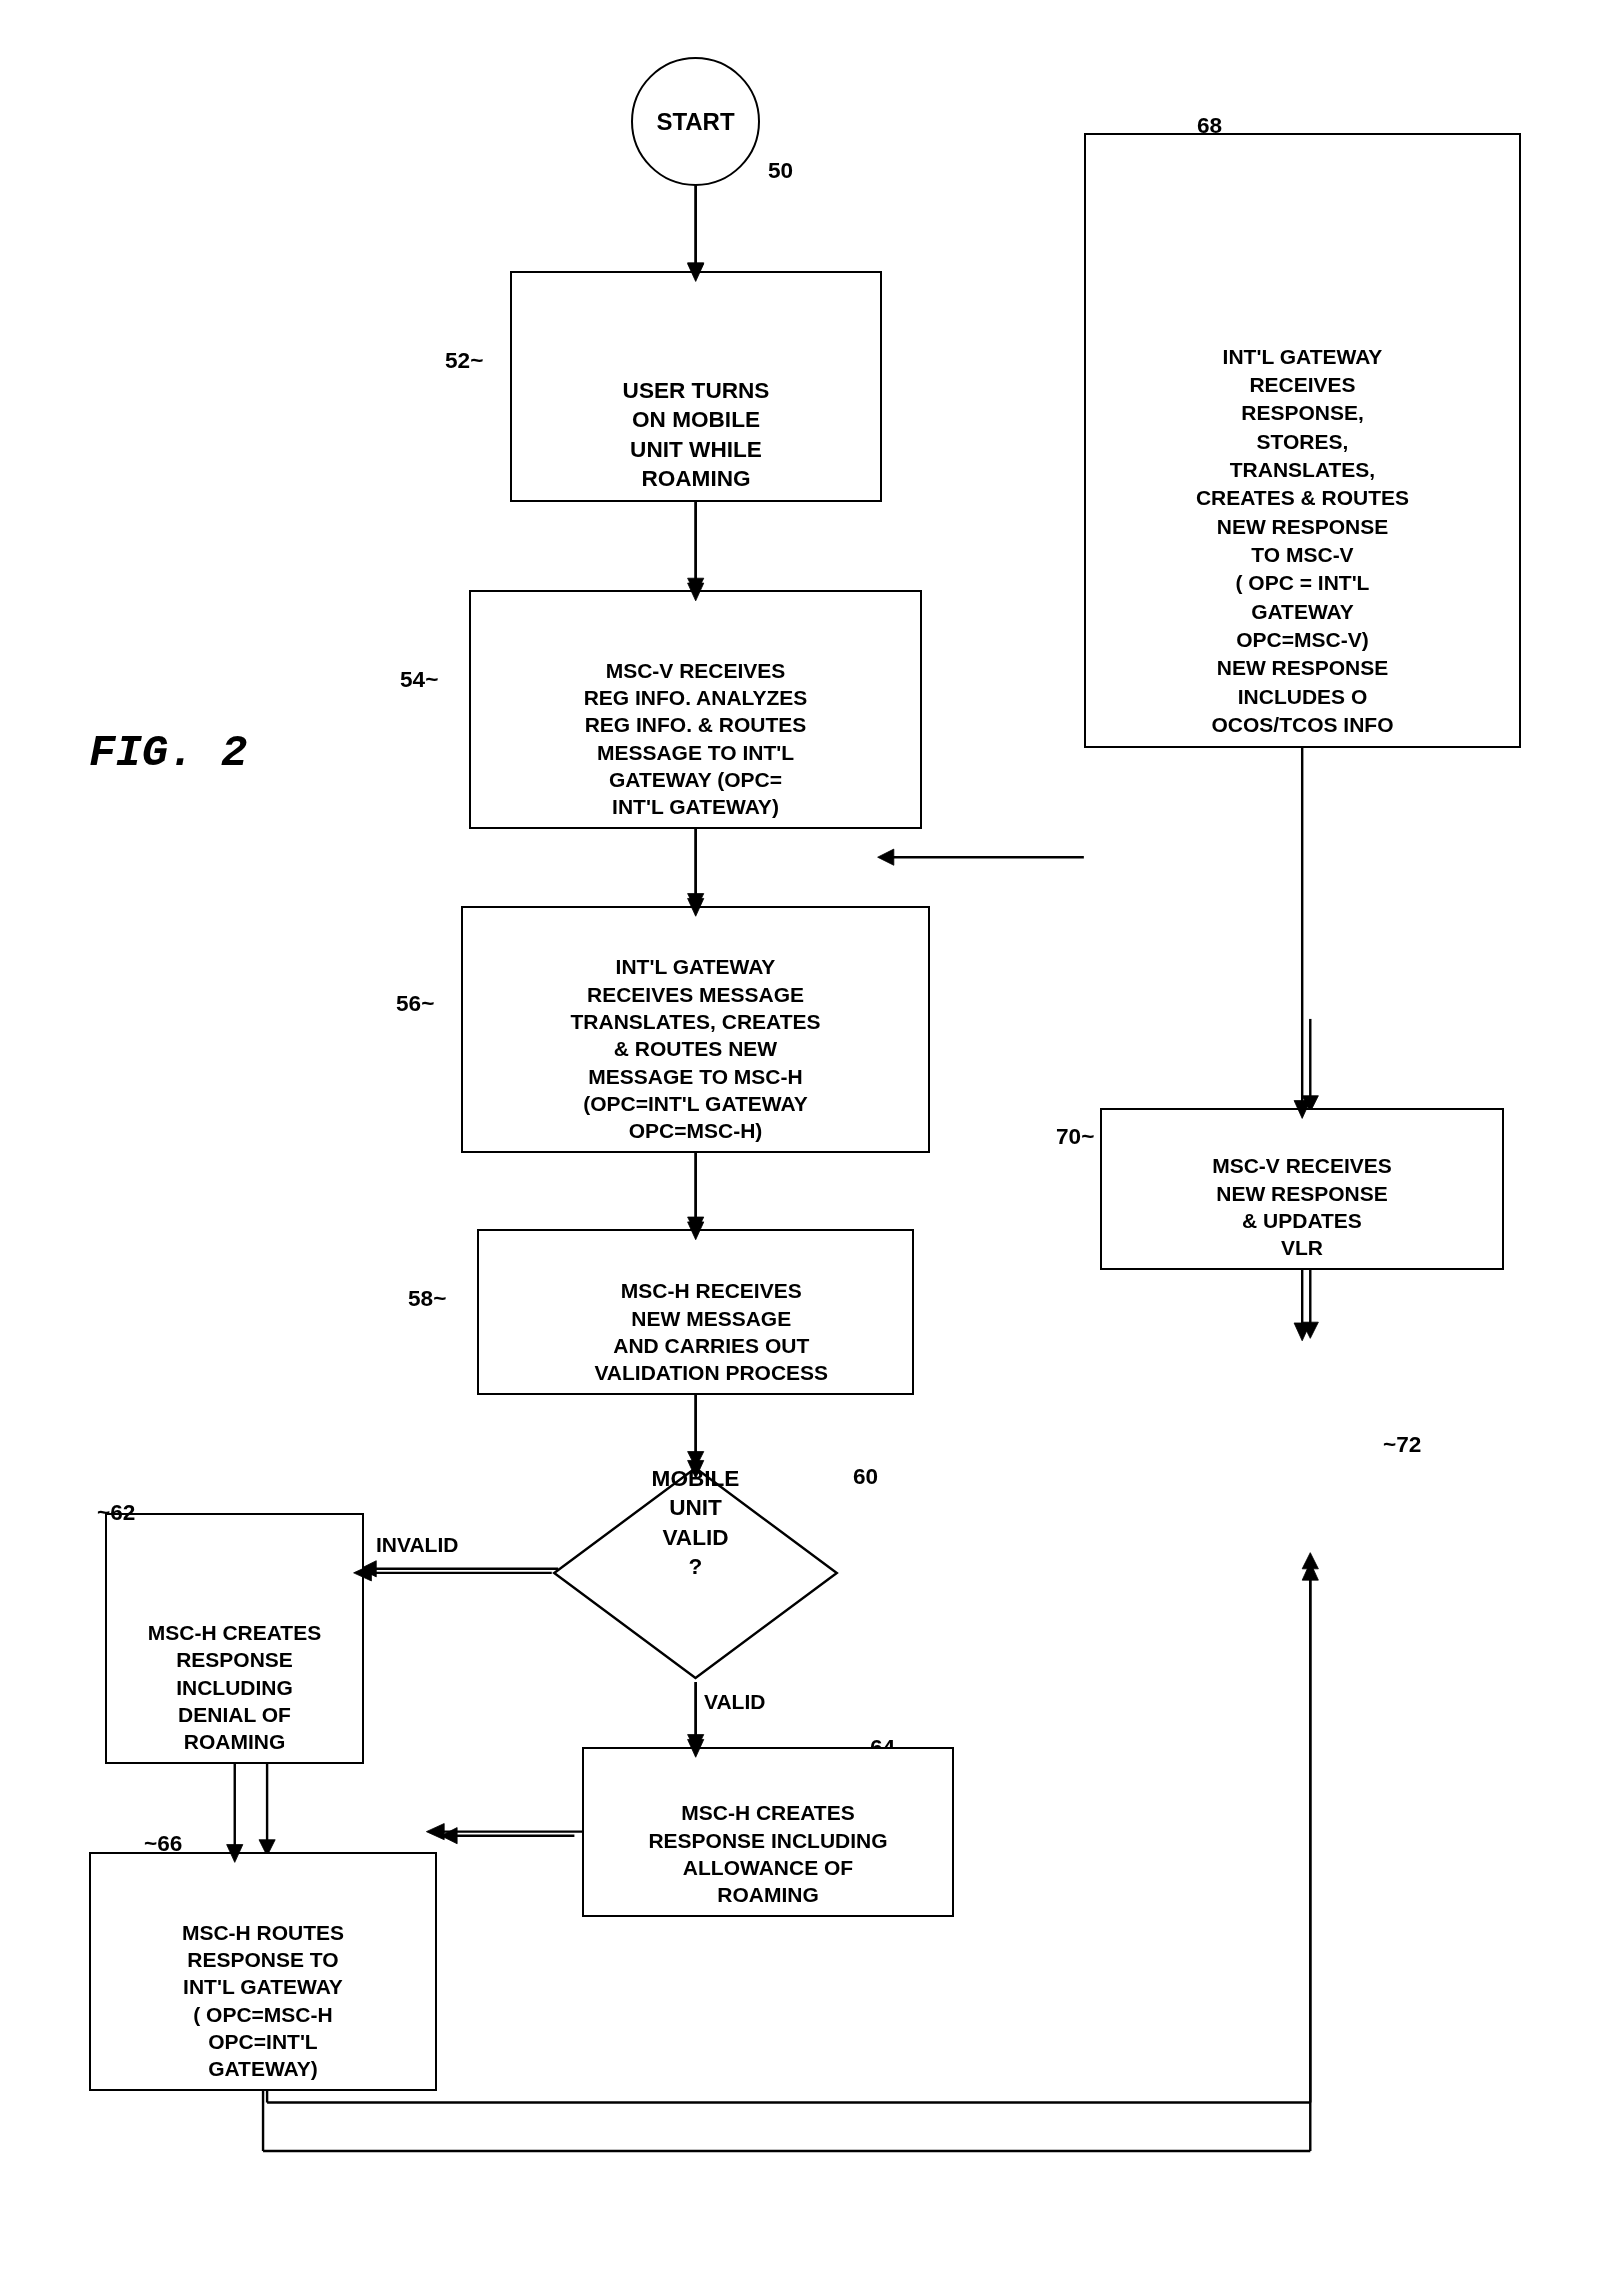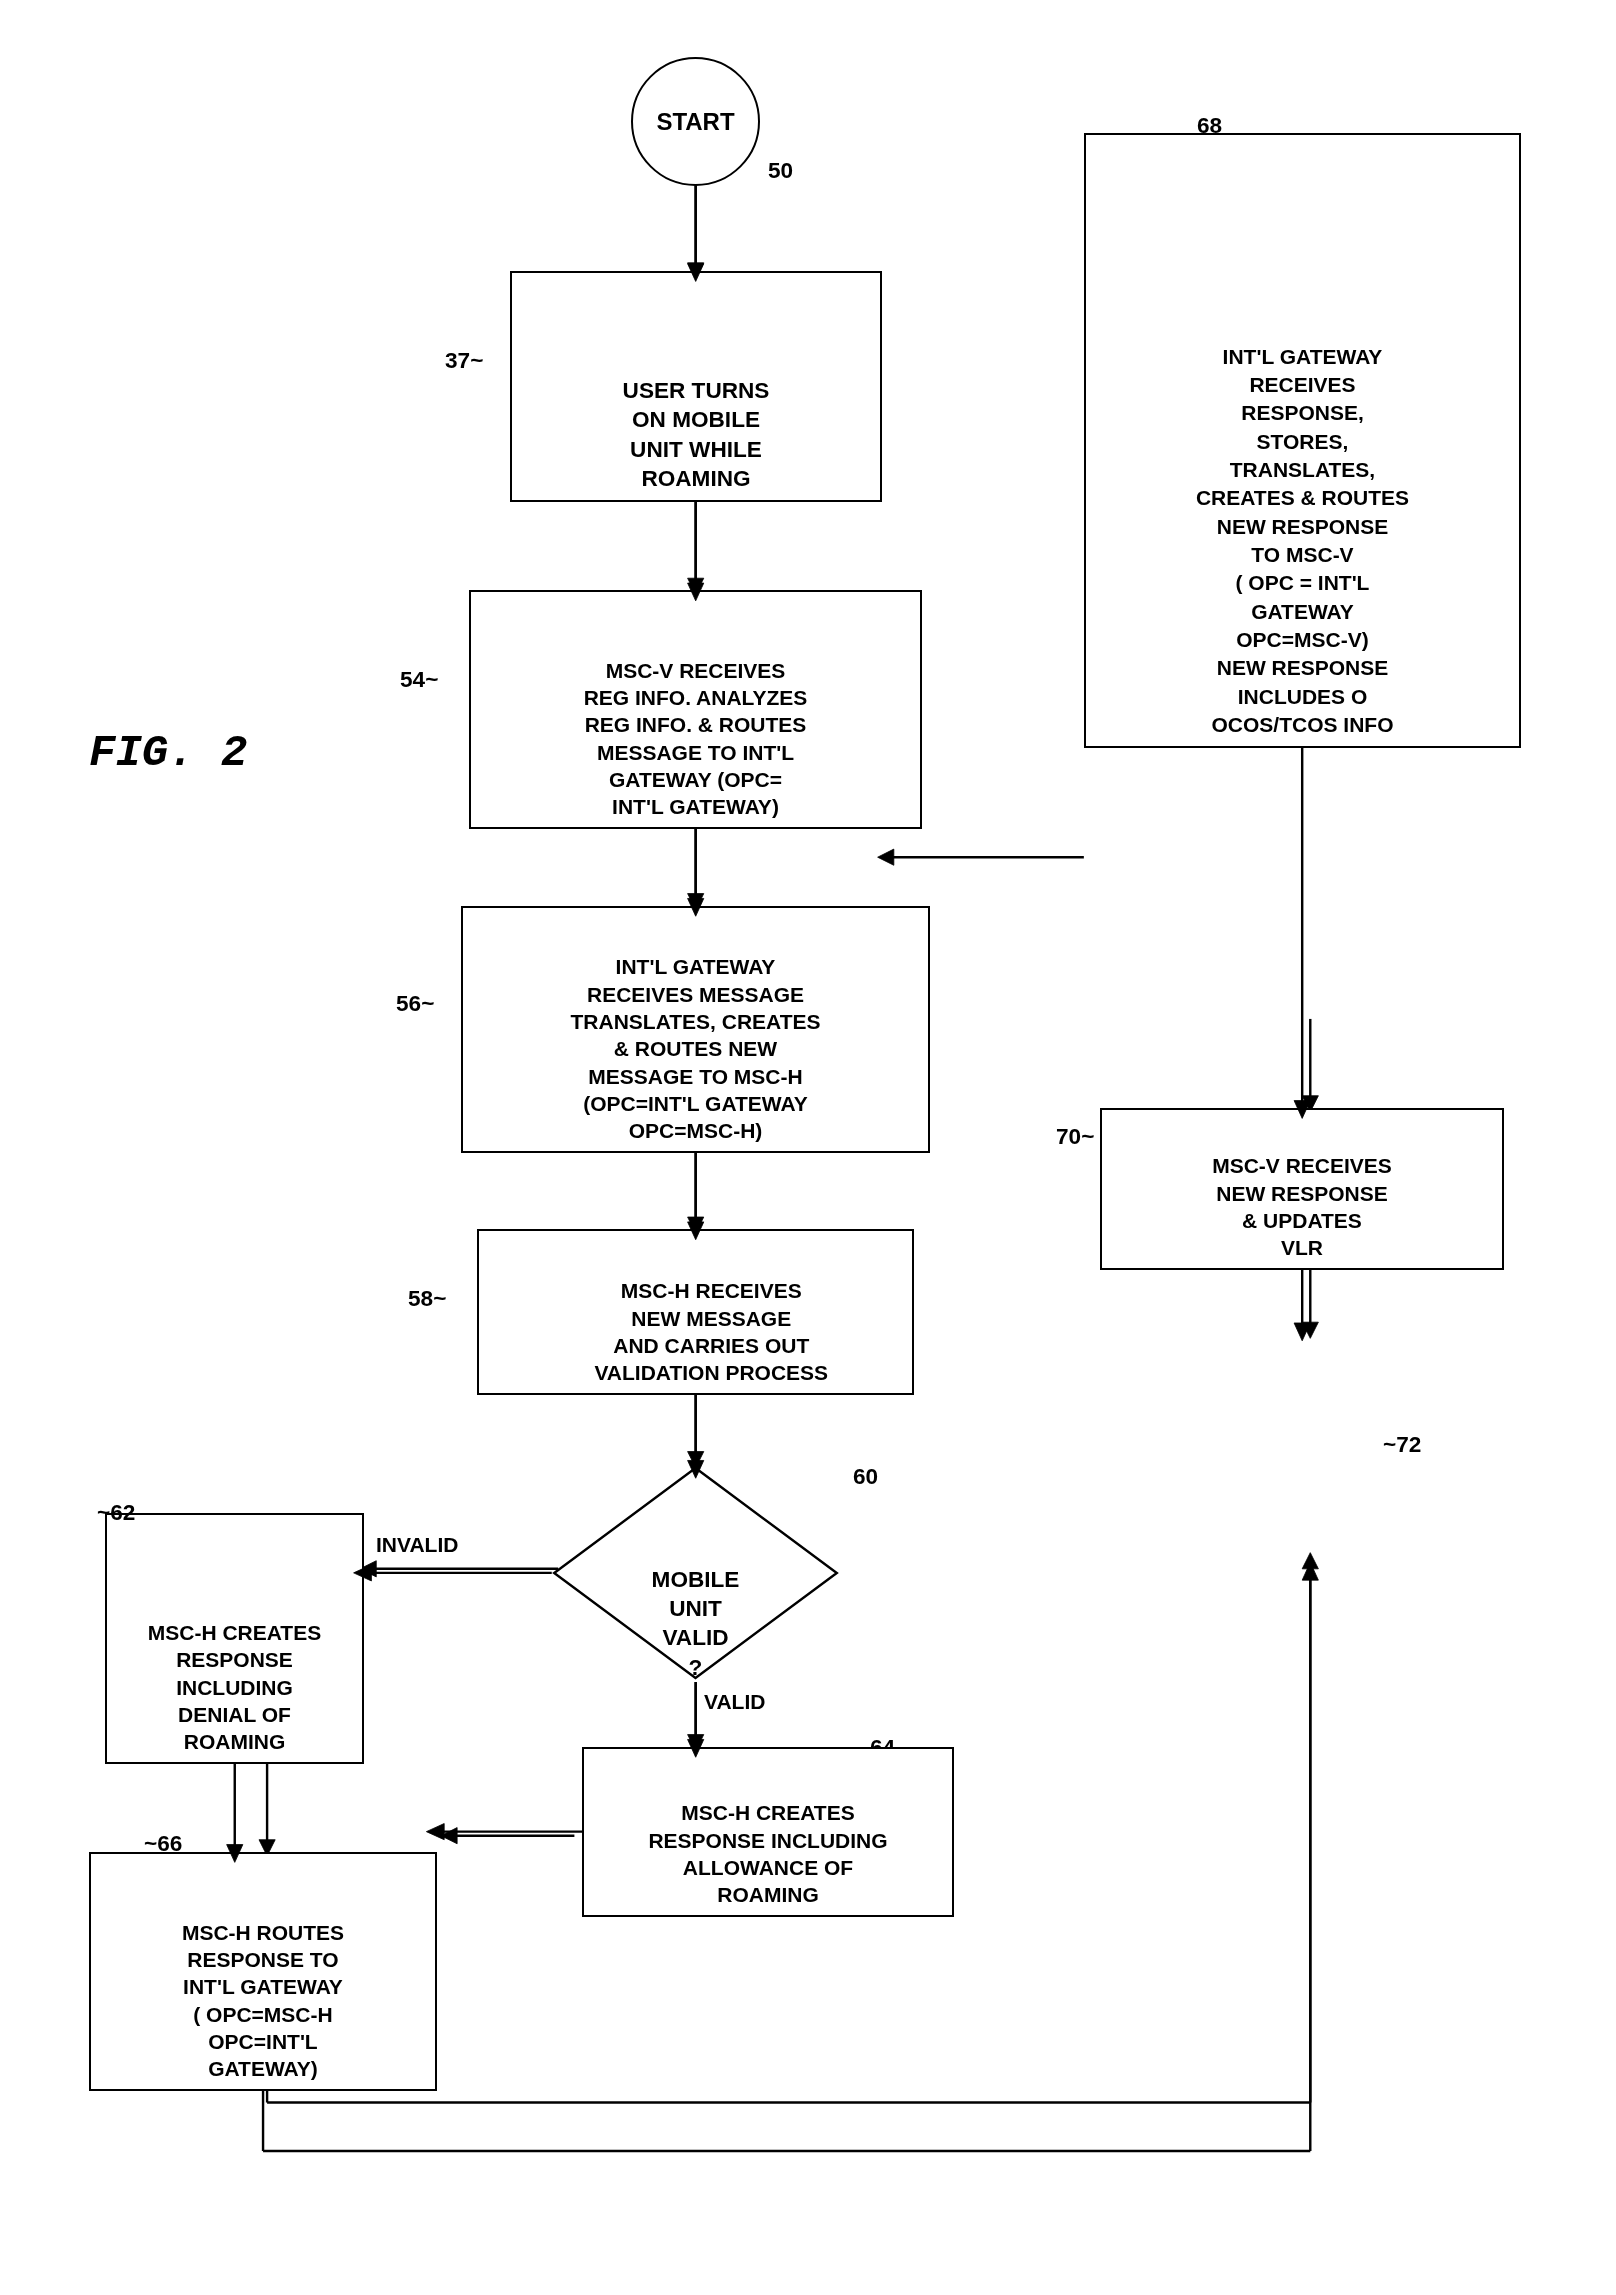--- a/index.html
+++ b/index.html
@@ -49,21 +49,21 @@
       display: flex;
       align-items: center;
       justify-content: center;
       text-align: center;
     }
     .diamond-inner {
       width: 100%;
       height: 100%;
       position: relative;
       display: flex;
-      align-items: flex-end;
+      align-items: flex-start;
       justify-content: center;
     }
     .diamond-shape {
       position: absolute;
       width: 100%;
       height: 100%;
       top: 0; left: 0;
     }
     .diamond-text {
       position: relative;
@@ -162,21 +162,21 @@
     <span>50</span>
   </div>
 
   <div class="node-rect" style="left:510px; top:271px; width:372px; height:231px;">
     <span style="white-space:pre-line;">USER TURNS
 ON MOBILE
 UNIT WHILE
 ROAMING</span>
   </div>
 
-  <div class="label" style="left:445px; top:348px;">37~</div>
+  <div class="label" style="left:445px; top:348px;">52~</div>
 
   <div class="node-rect" style="left:469px; top:590px; width:453px; height:239px;">
     <span style="white-space:pre-line; font-size:21px;">MSC-V RECEIVES
 REG INFO. ANALYZES
 REG INFO. &amp; ROUTES
 MESSAGE TO INT'L
 GATEWAY (OPC=
 INT'L GATEWAY)</span>
   </div>
 

